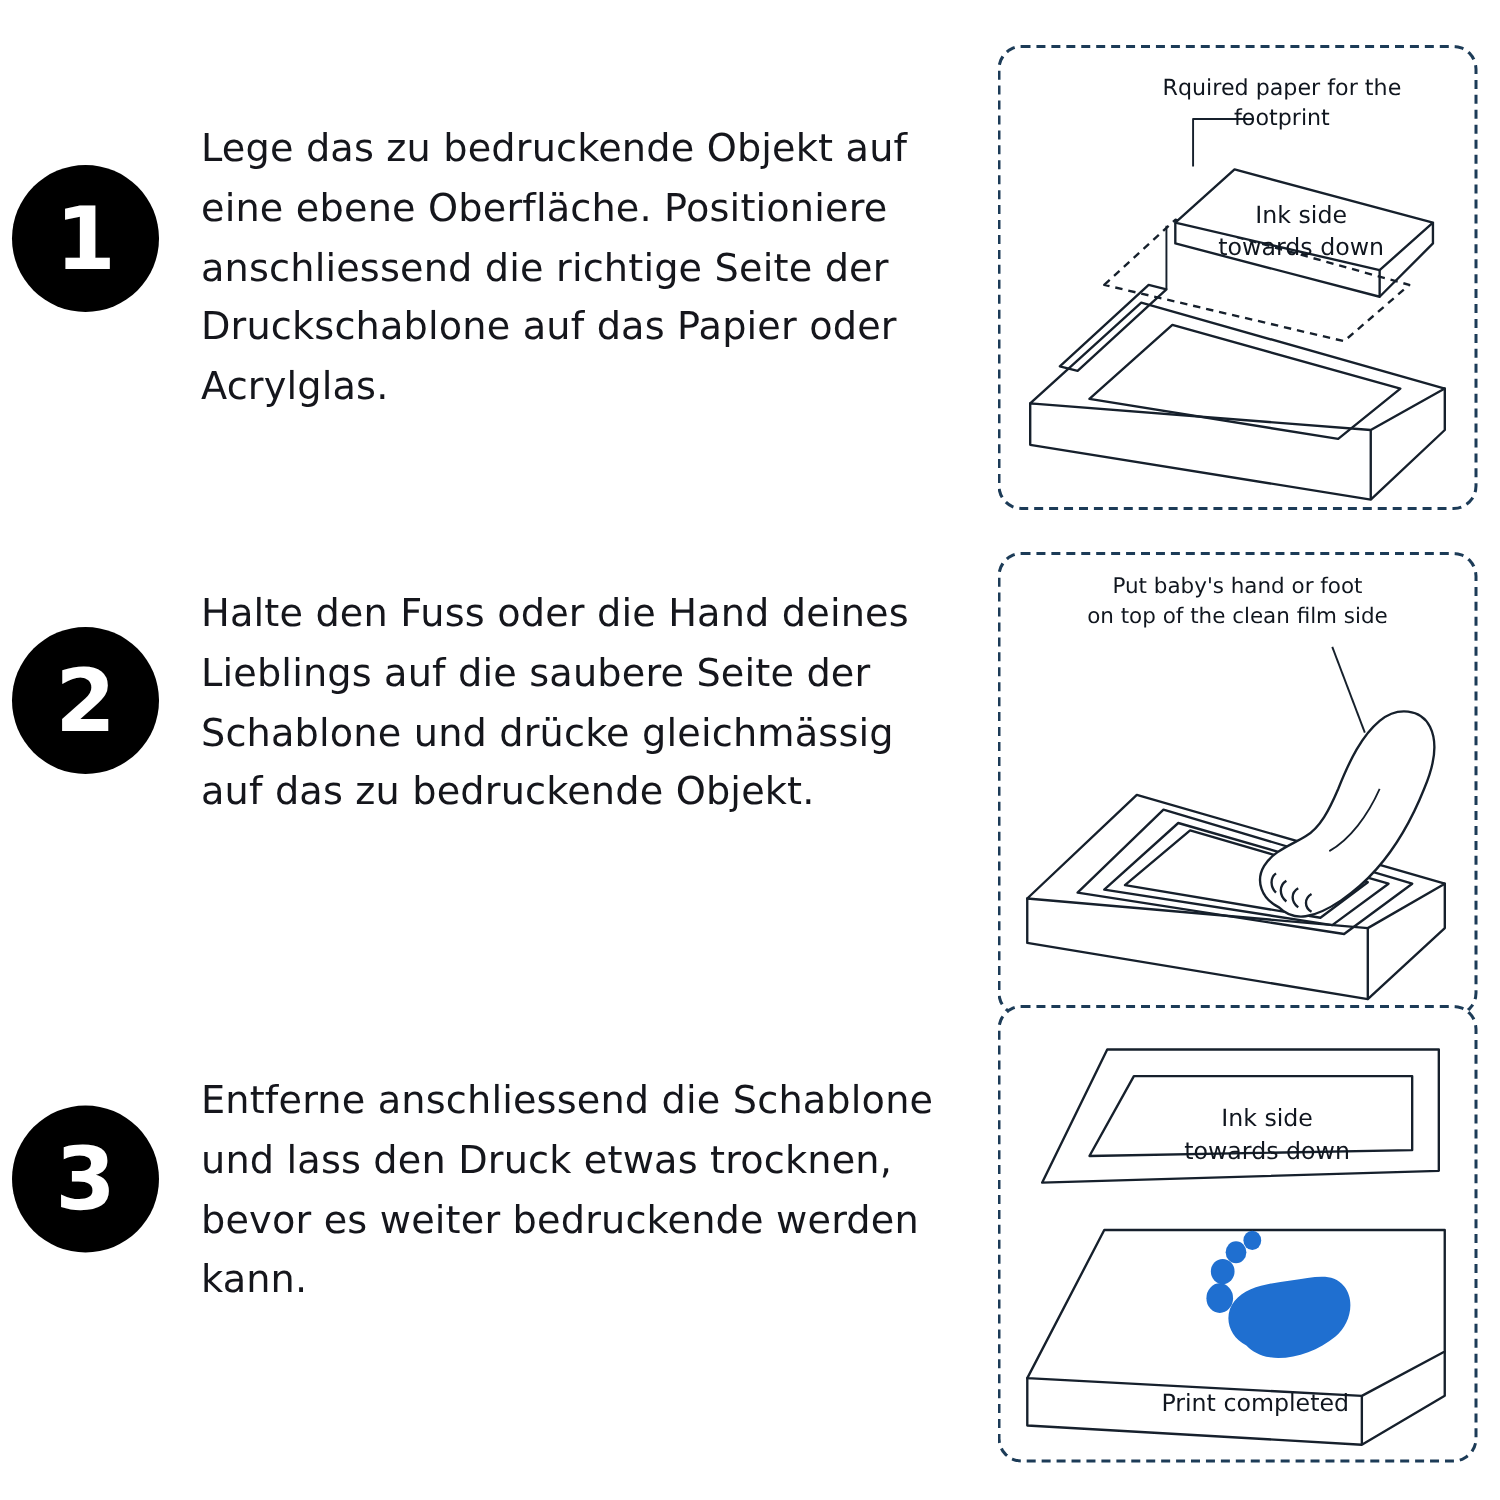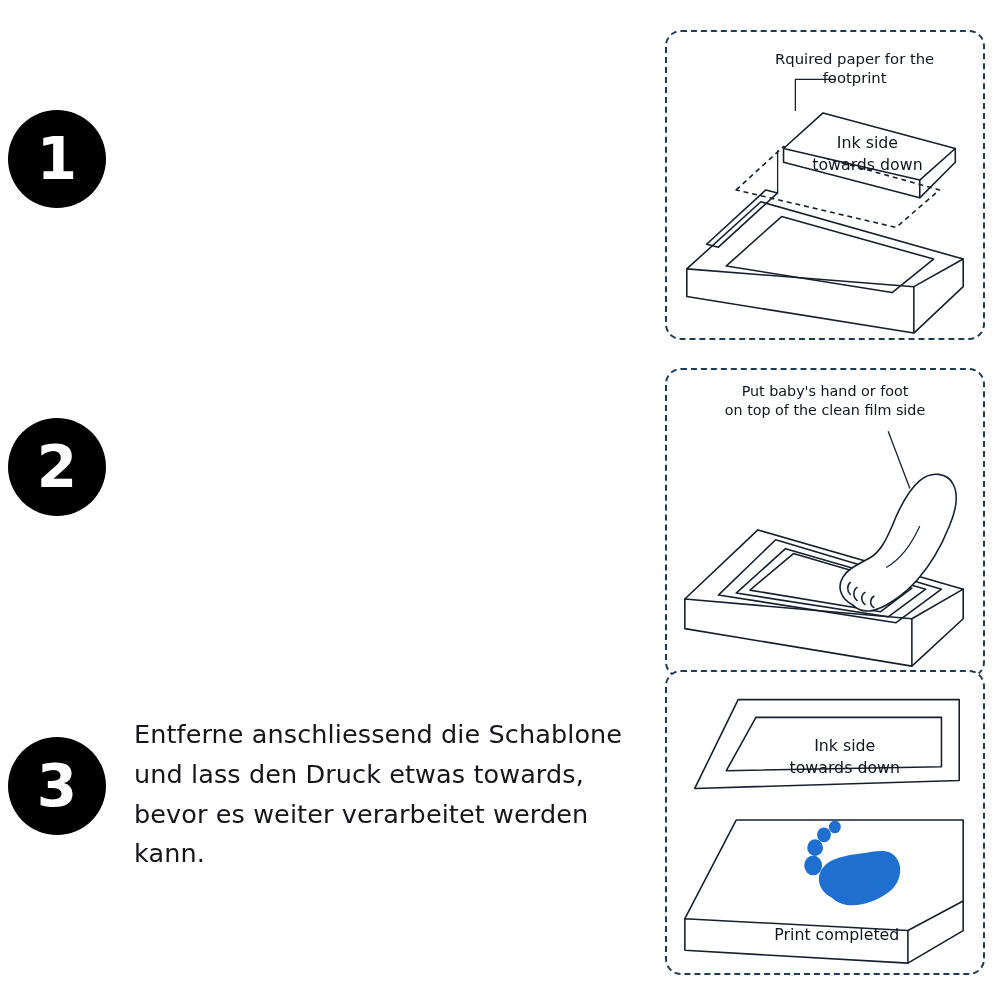--- a/index.html
+++ b/index.html
@@ -105,29 +105,31 @@
 </style>
 </head>
 <body>
 
 <div class="page">
 
   <div class="steps">
 
     <div class="step step-1">
       <div class="badge">1</div>
+      <div class="step-text">Lege das zu bedruckende Objekt auf eine ebene Oberfläche. Positioniere anschliessend die richtige Seite der Druckschablone auf das Papier oder Acrylglas.</div>
     </div>
 
     <div class="step step-2">
       <div class="badge">2</div>
+      <div class="step-text">Halte den Fuss oder die Hand deines Lieblings auf die saubere Seite der Schablone und drücke gleichmässig auf das zu bedruckende Objekt.</div>
     </div>
 
     <div class="step step-3">
       <div class="badge">3</div>
-      <div class="step-text">Entferne anschliessend die Schablone und lass den Druck etwas towards, bevor es weiter verarbeitet werden kann.</div>
+      <div class="step-text">Entferne anschliessend die Schablone und lass den Druck etwas trocknen, bevor es weiter bedruckende werden kann.</div>
     </div>
 
   </div>
 
   <div class="panels">
 
     <div class="panel panel-1">
       <svg viewBox="0 0 320 310" xmlns="http://www.w3.org/2000/svg">
         <g fill="none" stroke="#16202c" stroke-width="1.6" stroke-linejoin="round">
 

